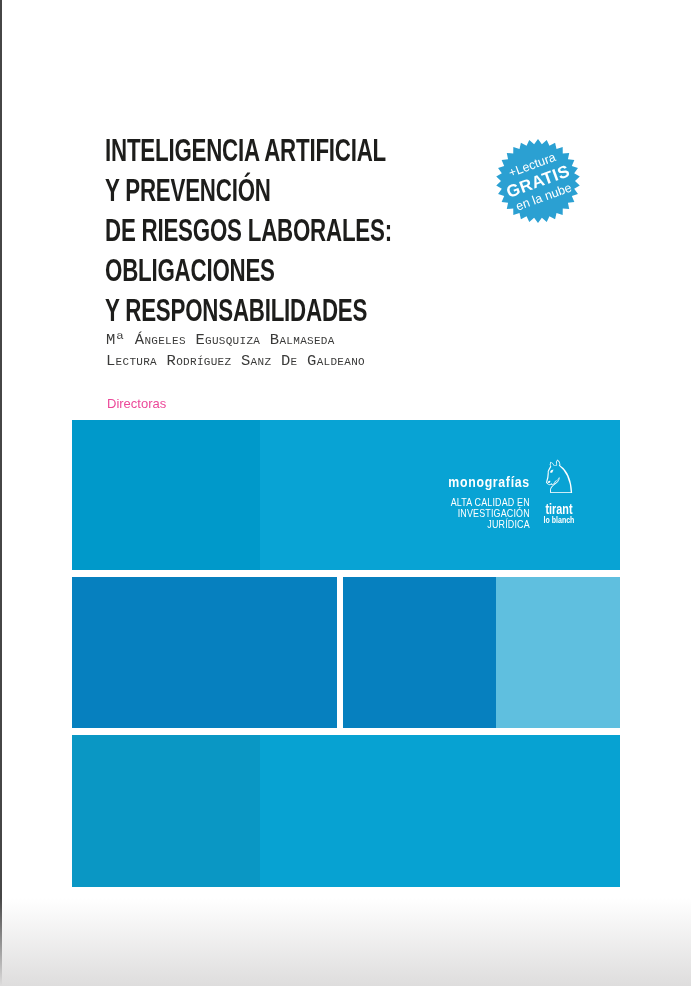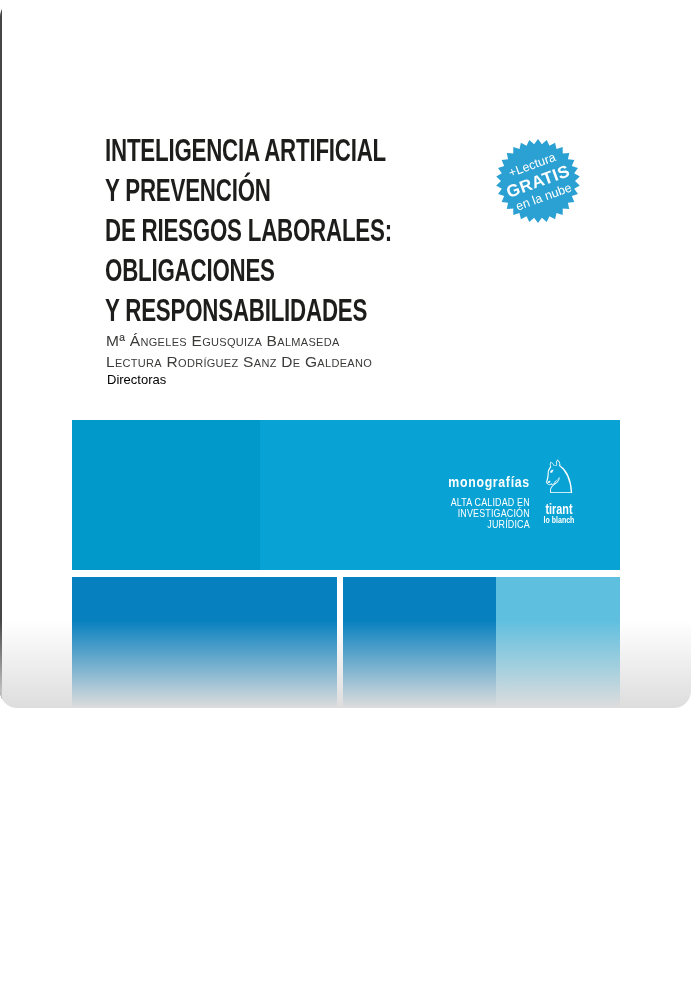--- a/index.html
+++ b/index.html
@@ -1,22 +1,21 @@
 <!DOCTYPE html>
 <html><head>
 <meta charset="utf-8">
 <style>
   html, body { margin: 0; padding: 0; background: #ffffff; }
   .screen {
     position: relative;
-    width: 691px; height: 708px;
+    width: 691px; height: 986px;
     background: #ffffff;
     overflow: hidden;
     font-family: "Liberation Sans", sans-serif;
-    border-radius: 17px;
   }
   .left-edge {
     position: absolute; left: 0; top: 0; width: 2px; height: 100%;
     background: #464646;
   }
   
   .title {
     position: absolute; left: 105px; top: 131px;
     transform: scaleX(0.72); transform-origin: left top;
     color: #1d1d1b; font-weight: bold; font-size: 31px; line-height: 40px;
@@ -31,25 +30,25 @@
     transform: rotate(-20deg);
     color: #ffffff; text-align: center; line-height: 1;
   }
   .badge-l1 { font-size: 12.5px; }
   .badge-l2 { font-size: 17px; font-weight: bold; letter-spacing: 0.5px; margin: 2px 0; }
   .badge-l3 { font-size: 12.5px; }
   
   .authors {
     position: absolute; left: 106px; top: 330px;
     font-variant: small-caps; font-size: 15.5px; line-height: 21px;
-    color: #3a3a39; letter-spacing: 0.3px; white-space: nowrap;
+    color: #3a3a39; letter-spacing: 0.3px; white-space: nowrap; font-family: Liberation Mono, monospace;
   }
   .role {
-    position: absolute; left: 107px; top: 372px;
-    font-size: 13px; color: #000000;
+    position: absolute; left: 107px; top: 396px;
+    font-size: 13px; color: #ec4899;
   }
   
   .block { position: absolute; }
   .band-top-left     { left: 72px;  top: 420px; width: 188px; height: 150px; background: #0099ca; }
   .band-top-right    { left: 260px; top: 420px; width: 360px; height: 150px; background: #08a3d4; }
   .band-mid-left     { left: 72px;  top: 577px; width: 265px; height: 151px; background: #0680bf; }
   .band-mid-center   { left: 343px; top: 577px; width: 153px; height: 151px; background: #0680bf; }
   .band-mid-right    { left: 496px; top: 577px; width: 124px; height: 151px; background: #5fbfdf; }
   .band-bottom-left  { left: 72px;  top: 735px; width: 188px; height: 152px; background: #0a97c4; }
   .band-bottom-right { left: 260px; top: 735px; width: 360px; height: 152px; background: #07a2d2; }

